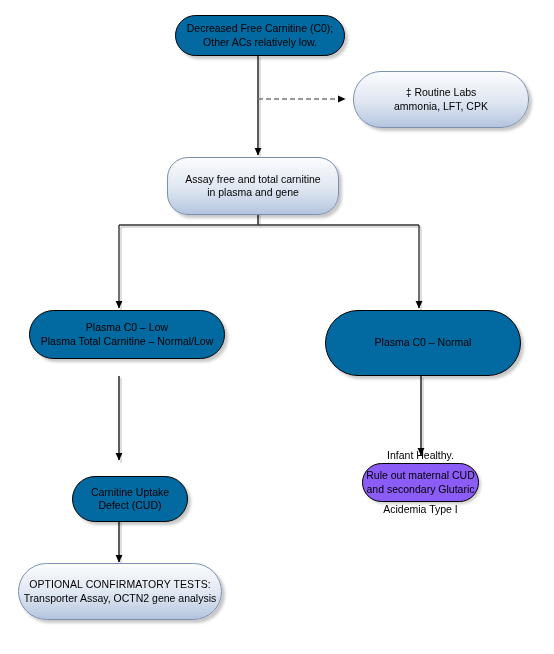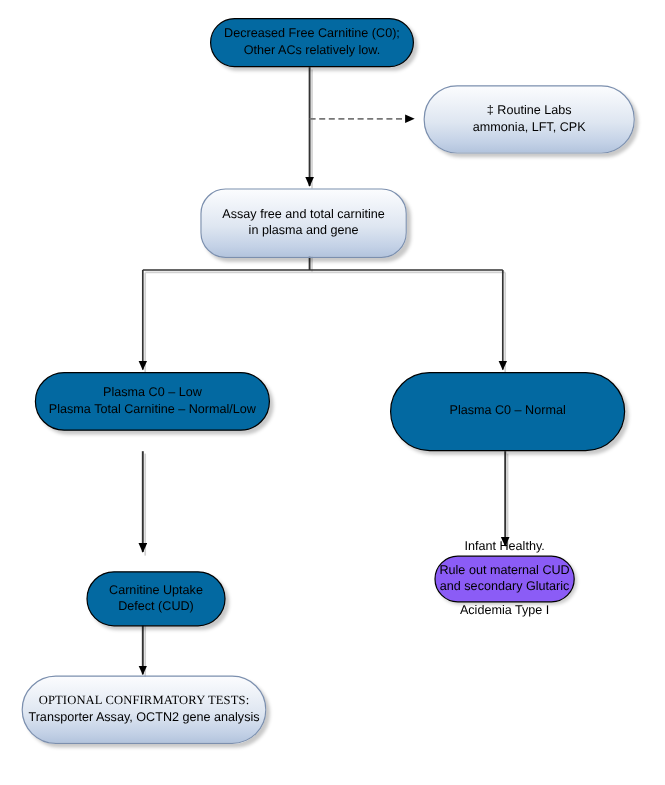--- a/index.html
+++ b/index.html
@@ -109,21 +109,20 @@
     background: transparent;
     margin-top: 20px;
   }
   #node-optional-tests {
     left: 18px; top: 563px; width: 204px; height: 57px;
     border-radius: 28.5px;
     font-size: 10.5px;
   }
   #node-optional-tests .line.head {
     letter-spacing: 0.1px;
-    font-family: Liberation Serif, serif;
   }
 </style>
 </head>
 <body>
 
 <div id="canvas">
 
   <svg id="svg-layer" viewBox="0 0 554 654" xmlns="http://www.w3.org/2000/svg">
     <defs>
       <marker id="arrowhead" markerWidth="9" markerHeight="9" refX="7.4" refY="3.6" orient="auto" markerUnits="userSpaceOnUse">

